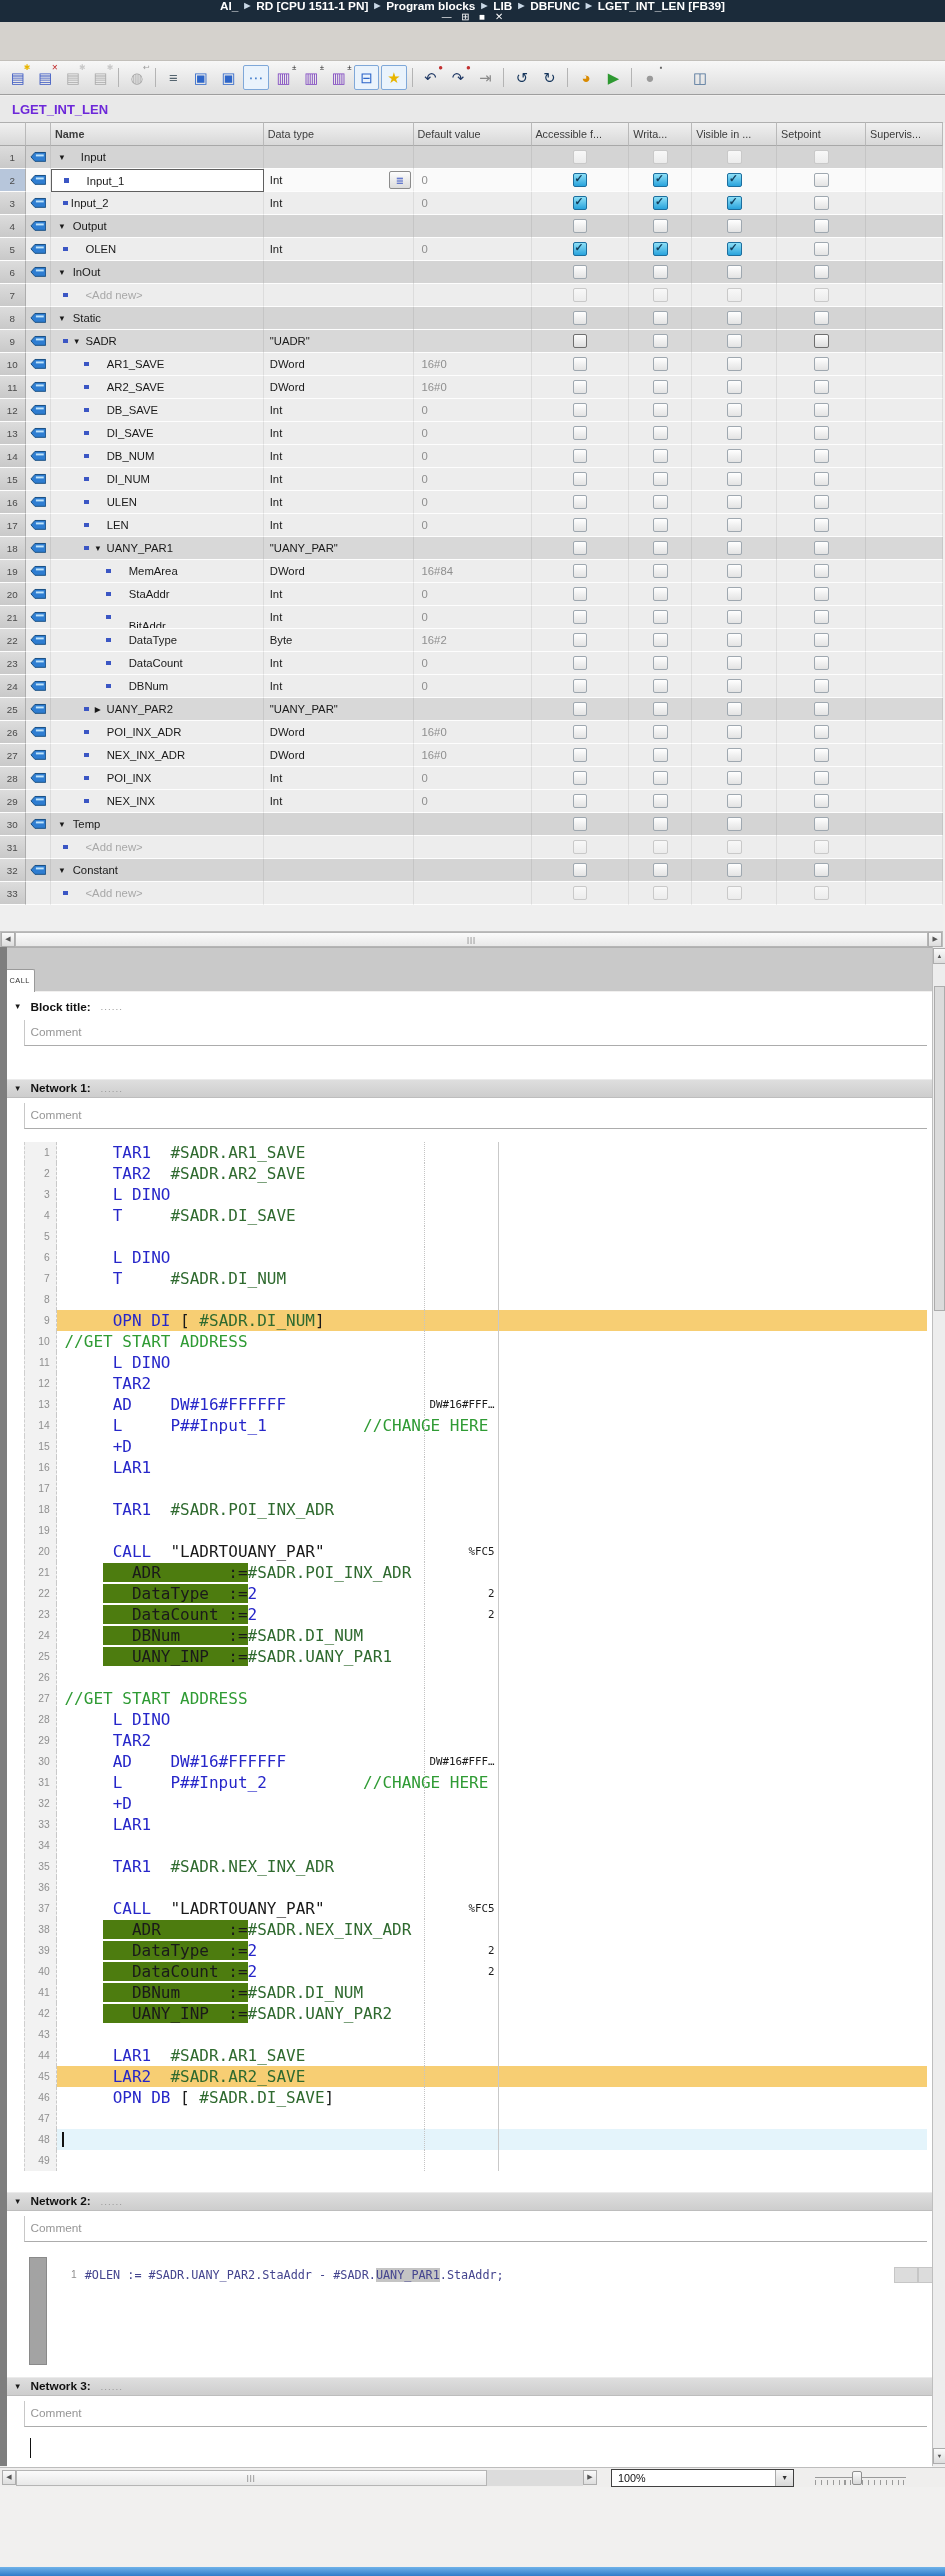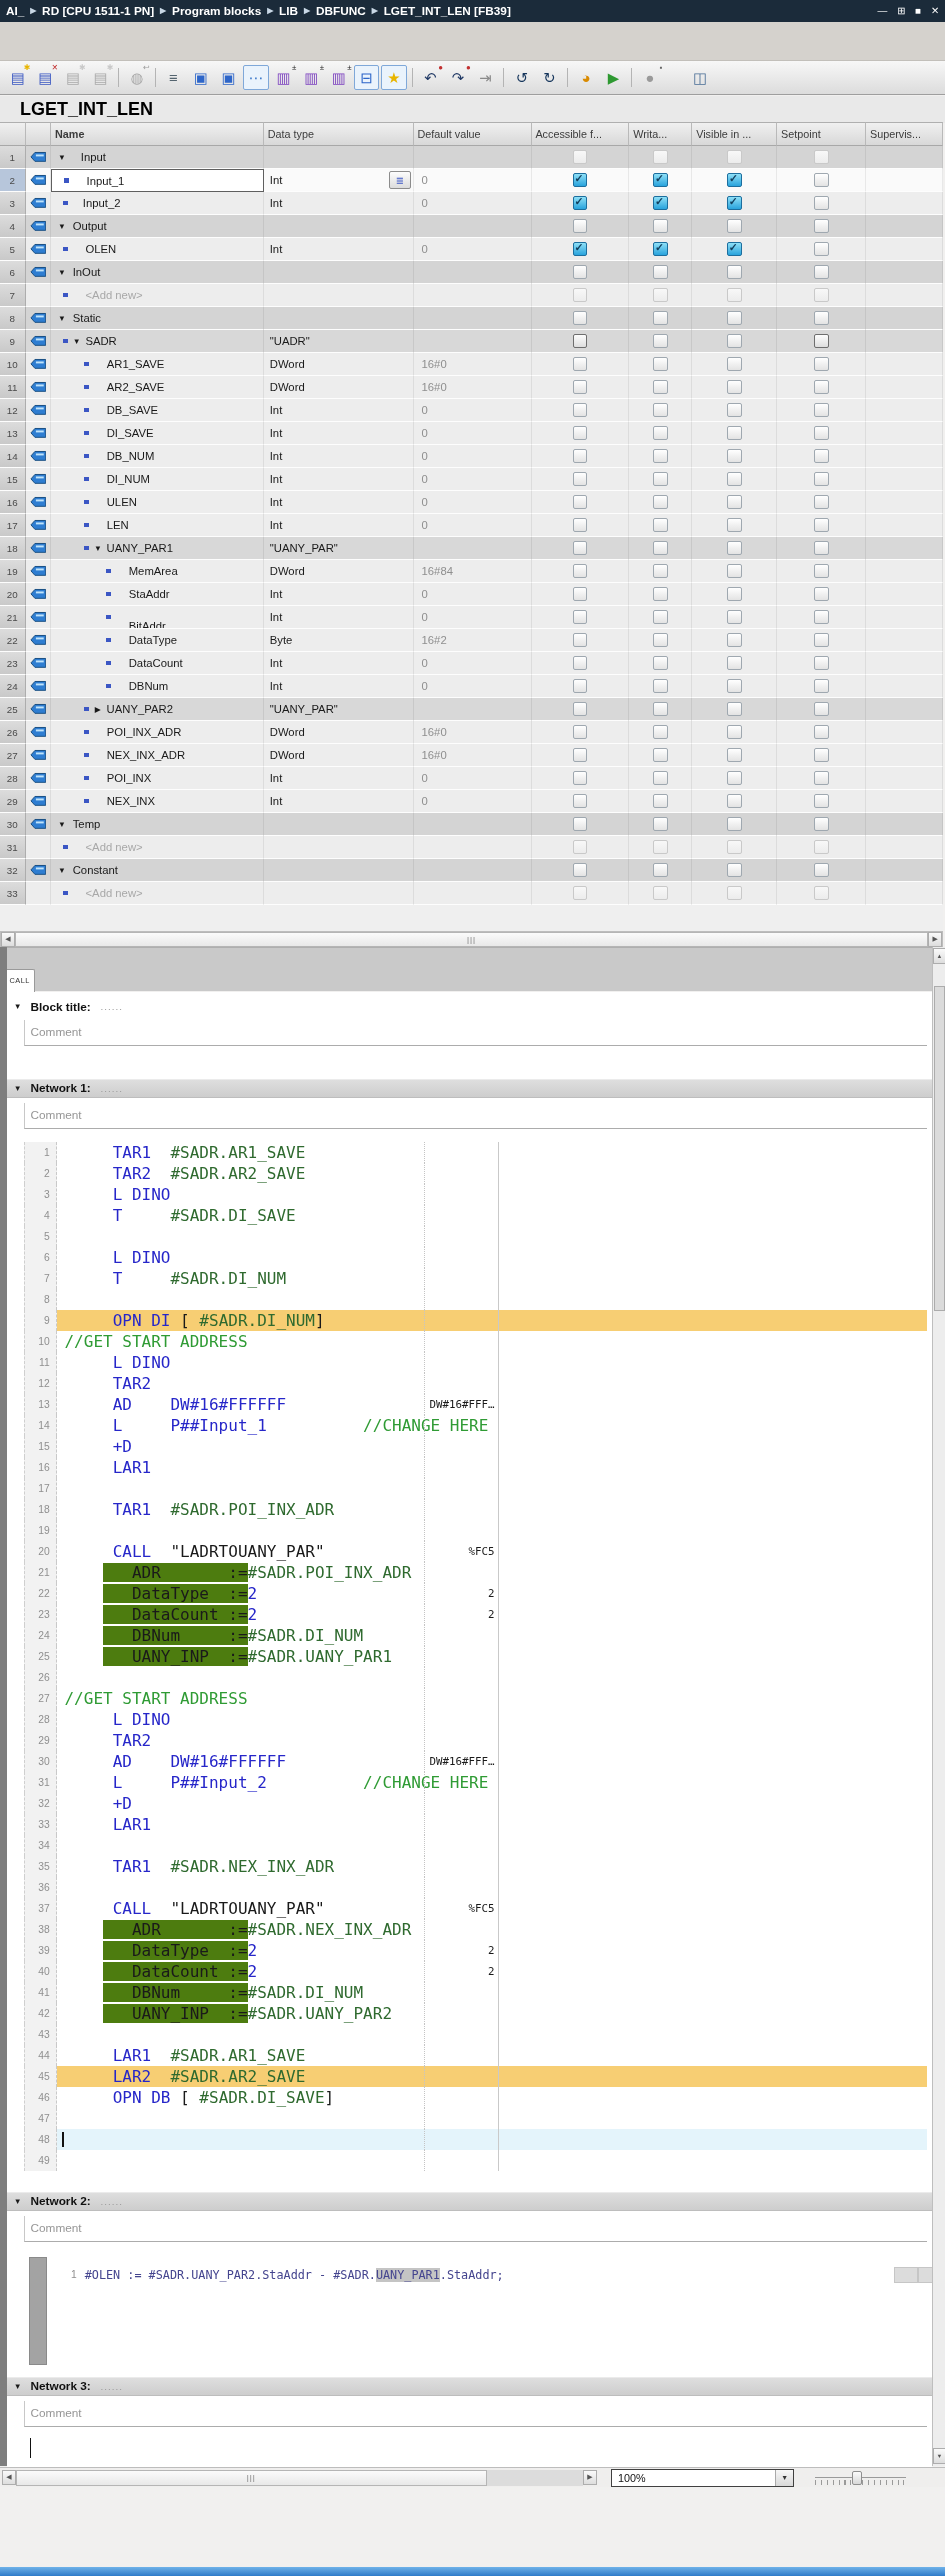--- a/index.html
+++ b/index.html
@@ -2,41 +2,41 @@
 <html><head>
 <meta charset="utf-8">
 <style>
   html,body{margin:0;padding:0;}
   body{width:945px;height:2576px;position:relative;background:#F1F0EF;
        font-family:"Liberation Sans",sans-serif;overflow:hidden;-webkit-font-smoothing:antialiased;}
   .abs{position:absolute;box-sizing:border-box;}
 
   
   #titlebar{left:0;top:0;width:945px;height:21.7px;background:#1B2B3A;color:#FFF;
-            display:flex;align-items:center;padding:0 5.9px;}
+            display:flex;align-items:center;padding:0 5.9px;flex-direction:column;}
   #crumbs{display:flex;align-items:center;gap:5.9px;font-size:11.8px;font-weight:bold;flex:1;white-space:nowrap;overflow:hidden;}
   .crumb-sep{font-size:7.9px;color:#C9D8E6;}
   #winbtns{display:flex;gap:9.8px;align-items:center;font-size:9.8px;color:#FFF;}
   .winbtn{cursor:default;font-size:9.8px;line-height:9.8px;}
 
   #menuband{left:0;top:21.7px;width:945px;height:39px;background:#D5D2CD;border-bottom:1px solid #C2BFBA;}
 
   
   #toolbar{left:0;top:61px;width:945px;height:34px;background:linear-gradient(#F7F7F7,#DCDCDC);
            border-bottom:1px solid #9E9E9E;display:flex;align-items:center;padding:0 3.9px;}
   .tbico{width:23.6px;height:23.6px;margin:0 1px;display:flex;align-items:center;justify-content:center;
          font-size:14.8px;position:relative;border:1px solid transparent;border-radius:2px;}
   .tbico.active{border:1px solid #7FA8D9;background:#EAF3FC;}
   .tbico .badge{position:absolute;right:-1px;top:-2px;font-size:7.9px;line-height:7.9px;}
   .tbsep{width:1px;height:19.7px;background:#B4B4B4;margin:0 3.9px;}
   .tbico.pushright{margin-left:23.6px;}
 
   
   #blockbar{left:0;top:96px;width:945px;height:26.6px;background:#E9E9E9;display:flex;align-items:center;}
-  #blockname{font-size:18px;font-weight:bold;color:#000000;padding-left:20px;}
+  #blockname{font-size:13px;font-weight:bold;color:#6d28d9;padding-left:12px;}
 
   
   #thead{left:0;top:122px;width:943px;height:23.6px;display:flex;}
   .hcell{background:linear-gradient(#F0F0F0,#D8D8D8);border-right:1px solid #B9B9B9;border-top:1px solid #AFAFAF;
          border-bottom:1px solid #A8A8A8;font-size:10.8px;color:#3C3C3C;display:flex;align-items:center;
          padding-left:3.9px;box-sizing:border-box;white-space:nowrap;overflow:hidden;}
   #tbody{left:0;top:146px;width:943px;height:770px;background:#EFEFEF;}
   .vrow{display:flex;height:23px;box-sizing:border-box;}
   .vrow>div{border-right:1px solid rgba(0,0,0,0.07);border-bottom:1px solid #FDFDFD;box-sizing:border-box;
             display:flex;align-items:center;overflow:hidden;white-space:nowrap;}
@@ -286,21 +286,21 @@
     <div class="vrow leaf bg-leaf">
       <div class="c-num">3</div>
       <div class="c-icon">
         <svg width="16.7" height="11.8" viewBox="0 0 17 12">
           <path d="M1 6 L5 1.5 H16 V10.5 H5 Z" fill="#2E7DD1" stroke="#174E82" stroke-width="1"></path>
           <rect x="6" y="3.5" width="8" height="2" fill="#BFE3FA"></rect>
         </svg>
       </div>
       <div class="c-name">
         <span class="bullet" style="margin-left: 11.8px;"></span>
-        <span style="margin-left: 15px;">Input_2</span>
+        <span style="margin-left: 3px;">Input_2</span>
       </div>
       <div class="c-type">
         <span>Int</span>
       </div>
       <div class="c-def">0</div>
       <div class="c-chk0">
         <div class="cb on"></div>
       </div>
       <div class="c-chk1">
         <div class="cb on"></div>

